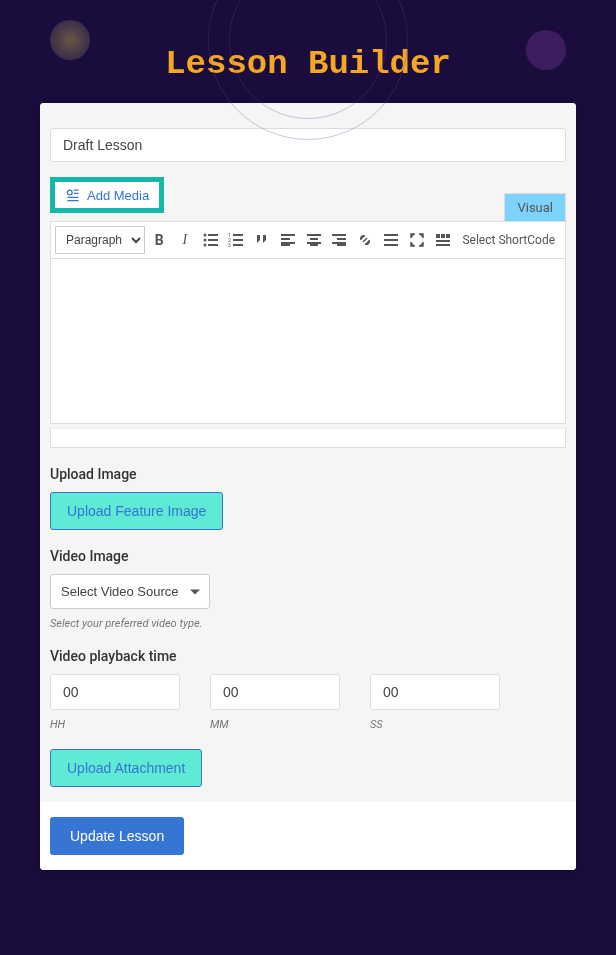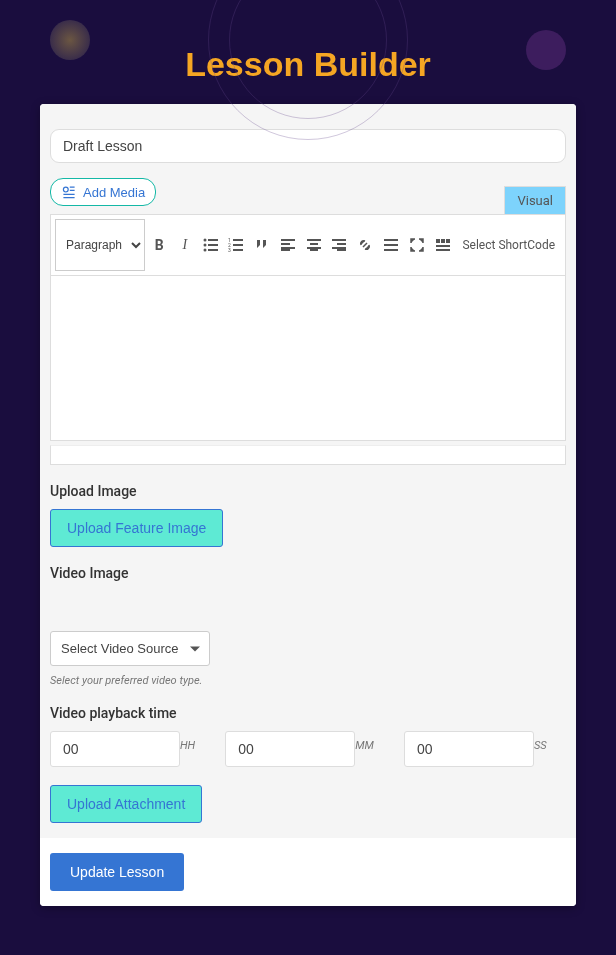--- a/index.html
+++ b/index.html
@@ -52,21 +52,21 @@
       bottom: 20px;
       border: 1px solid rgba(100, 70, 140, 0.3);
       border-radius: 50%;
     }
     .page-title {
       text-align: center;
       color: #f5a623;
       font-size: 34px;
       font-weight: 700;
       padding-top: 45px;
-      font-family: Liberation Sans, sans-serif;
+      font-family: Liberation Mono, monospace;
     }
     .panel {
       background: #fff;
       margin: 20px 40px;
       border-radius: 4px;
       box-shadow: 0 2px 10px rgba(0,0,0,0.3);
       overflow: hidden;
     }
     .panel-header {
       padding: 10px 15px;
@@ -78,42 +78,42 @@
       color: #333;
     }
     .panel-body {
       background: #f5f5f5;
       padding: 25px 10px 15px 10px;
     }
     .title-input {
       width: 100%;
       padding: 8px 12px;
       border: 1px solid #ddd;
-      border-radius: 9px;
+      border-radius: 3px;
       font-size: 14px;
       background: #fff;
       color: #444;
       margin-bottom: 15px;
     }
     .editor-wrap {
       background: #f5f5f5;
     }
     .editor-top {
       display: flex;
       justify-content: space-between;
       align-items: flex-end;
       margin-bottom: 0;
     }
     .add-media-btn {
       display: inline-flex;
       align-items: center;
       gap: 6px;
       padding: 5px 10px;
-      border: 1px solid #14b8a6;
-      border-radius: 13px;
+      border: 5px solid #14b8a6;
+      border-radius: 0;
       background: #fff;
       color: #3575d3;
       font-size: 13px;
       cursor: pointer;
       margin-bottom: 8px;
     }
     .add-media-btn svg {
       width: 16px;
       height: 16px;
     }
@@ -134,21 +134,21 @@
     }
     .toolbar {
       display: flex;
       align-items: center;
       background: #fff;
       border: 1px solid #ddd;
       padding: 4px;
       gap: 2px;
     }
     .format-select {
-      padding: 17px 6px;
+      padding: 5px 6px;
       border: 1px solid #ccc;
       font-size: 12px;
       background: #fff;
       color: #444;
       cursor: pointer;
       min-width: 85px;
     }
     .tb-btn {
       width: 24px;
       height: 24px;
@@ -203,21 +203,20 @@
       border: 1px solid #3575d3;
       border-radius: 3px;
       background: #5eead4;
       color: #3575d3;
       font-size: 14px;
       cursor: pointer;
     }
     .select-wrap {
       display: inline-block;
       position: relative;
-      margin-top: 40px;
     }
     .video-select {
       padding: 9px 30px 9px 10px;
       border: 1px solid #ccc;
       border-radius: 3px;
       background: #fff;
       font-size: 13px;
       color: #444;
       cursor: pointer;
       appearance: none;
@@ -241,20 +240,21 @@
       color: #777;
       margin-top: 8px;
     }
     .time-row {
       display: flex;
       gap: 30px;
       margin-top: 10px;
     }
     .time-col {
       display: flex;
+      flex-direction: column;
       justify-content: flex-end;
     }
     .time-input {
       width: 130px;
       padding: 9px 12px;
       border: 1px solid #ddd;
       border-radius: 3px;
       font-size: 14px;
       background: #fff;
       color: #444;

